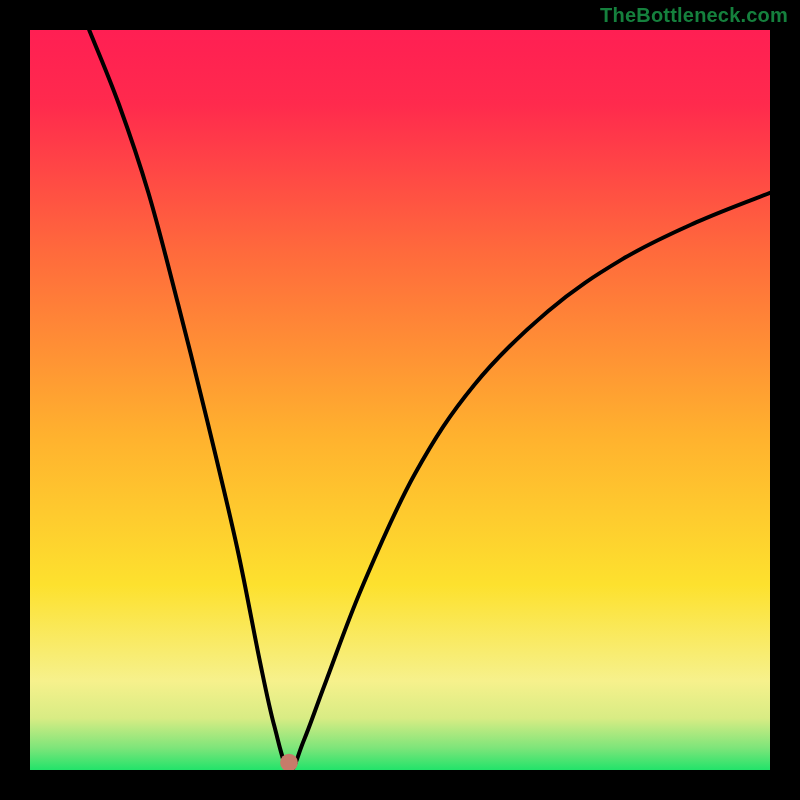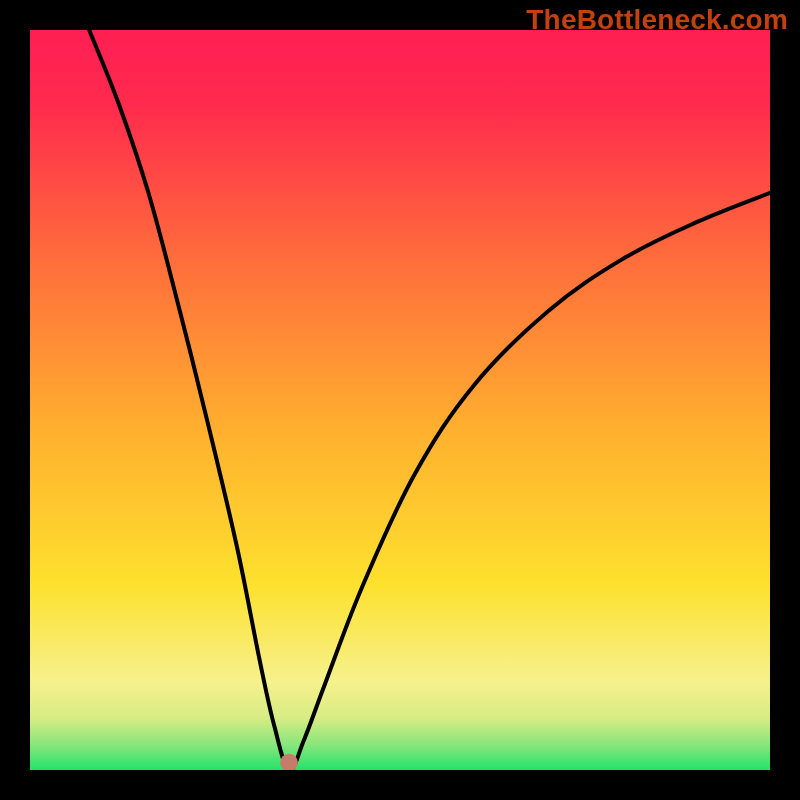--- a/index.html
+++ b/index.html
@@ -23,23 +23,23 @@
     left: 0;
     top: 0;
     width: 740px;
     height: 740px;
   }
   .watermark {
     position: absolute;
     top: 4px;
     right: 12px;
     font-family: Arial, Helvetica, sans-serif;
-    font-size: 28px;
+    font-size: 20px;
     font-weight: 600;
-    color: #c2410c;
+    color: #15803d;
     letter-spacing: 0.2px;
   }
 </style>
 </head>
 <body>
 
 <div class="frame">
   <svg class="plot-area" viewBox="0 0 740 740" preserveAspectRatio="none">
     <defs>
       <linearGradient id="bg-grad" x1="0" y1="1" x2="0" y2="0">

